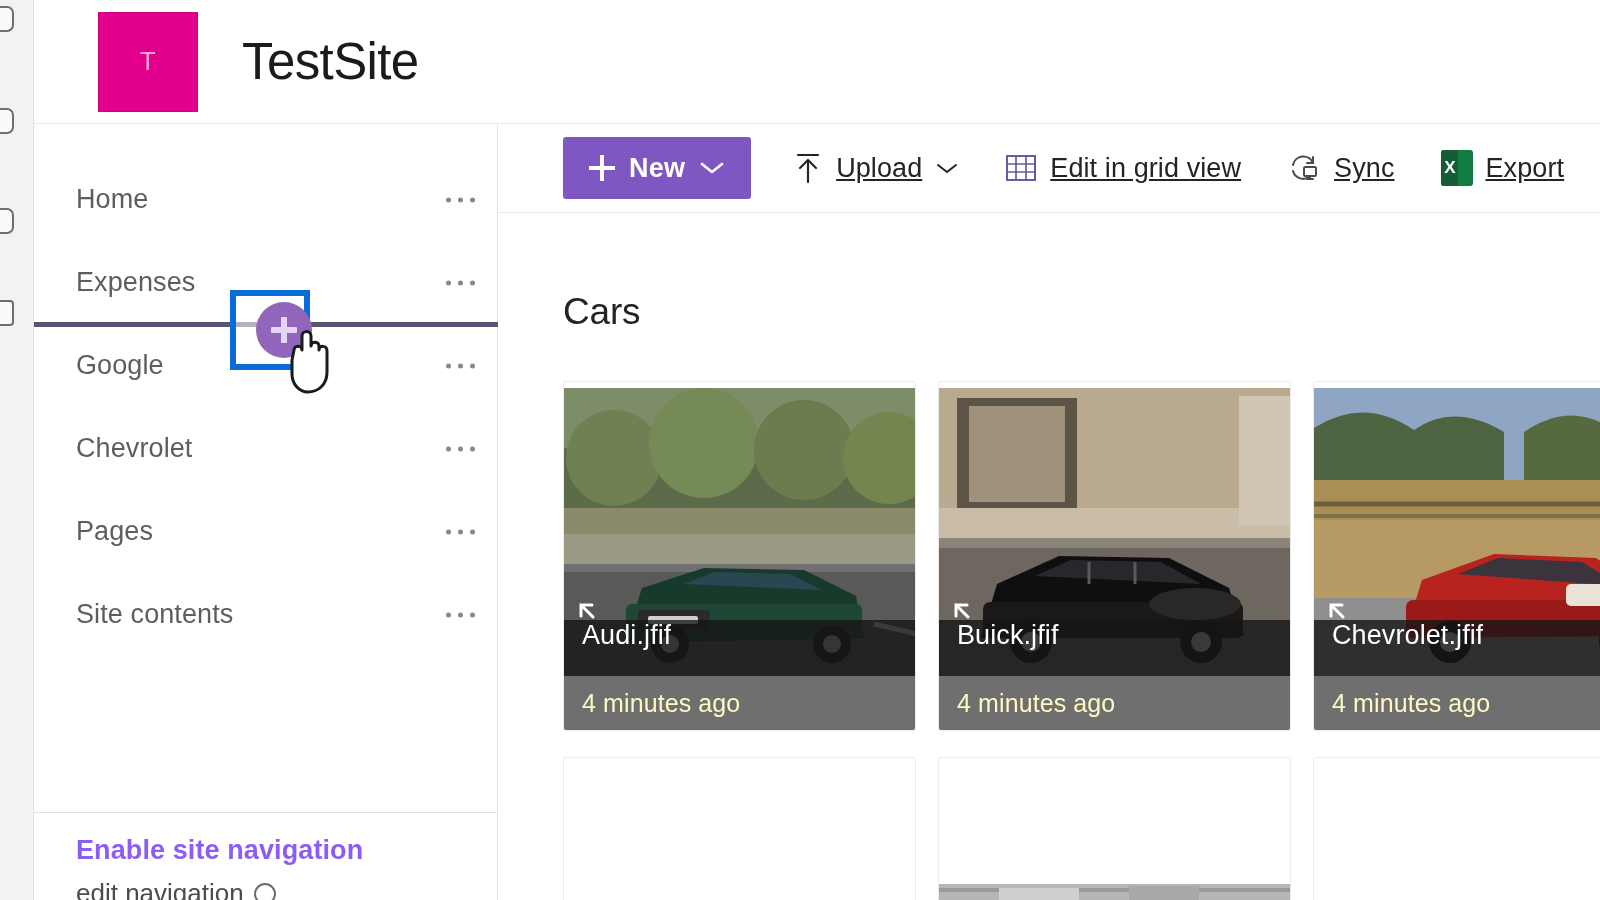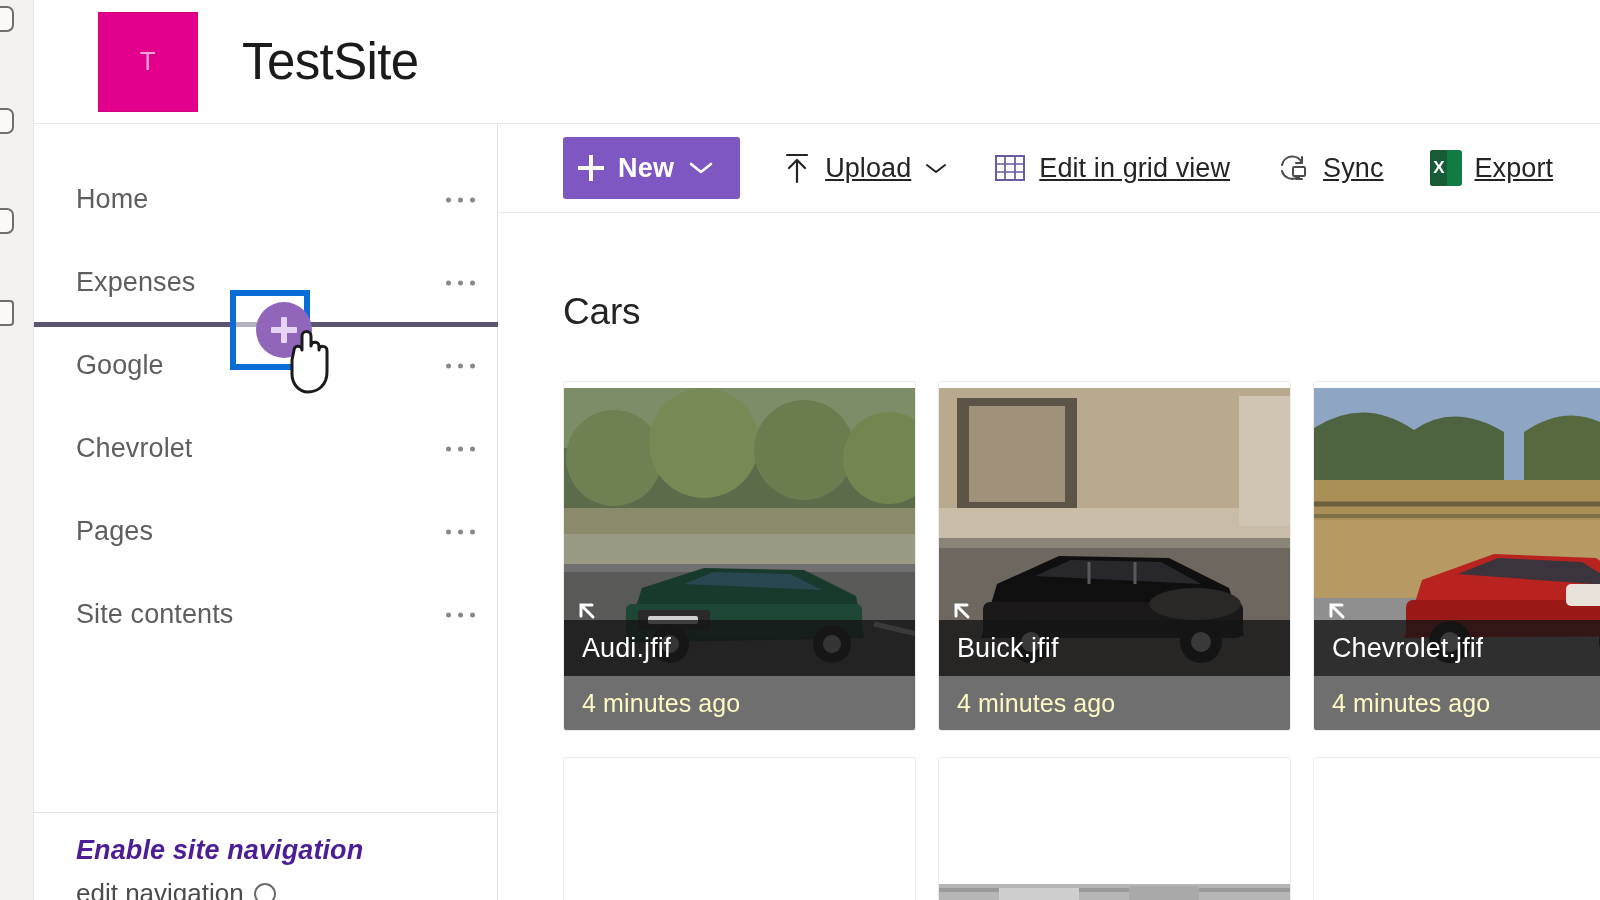--- a/index.html
+++ b/index.html
@@ -95,42 +95,42 @@
   .insert-plus::before { width: 26px; height: 6px; }
   .insert-plus::after  { width: 6px;  height: 26px; }
 
   .cursor-hand { position: absolute; left: 246px; top: 196px; z-index: 9; }
 
   
   .sidebar-footer {
     position: absolute; left: 0; bottom: 0; width: 464px; height: 88px;
     border-top: 1px solid #e4e2e0; padding: 22px 0 0 42px; overflow: hidden;
   }
-  .footer-title { font-size: 27px; color: #4c1d95; font-weight: 700; letter-spacing: .1px; font-style: italic; }
+  .footer-title { font-size: 27px; color: #8b5cf6; font-weight: 700; letter-spacing: .1px; }
   .footer-sub {
     margin-top: 12px; font-size: 26px; color: #4c4c4c; font-weight: 400;
     display: flex; align-items: center; gap: 10px; white-space: nowrap;
   }
   .footer-info-icon {
     width: 22px; height: 22px; border-radius: 50%; border: 2px solid #6b6b6b;
     display: inline-block; flex: 0 0 auto;
   }
 
   
   .command-bar {
     position: absolute; left: 499px; top: 124px; width: 1101px; height: 89px;
     background: #fff; border-bottom: 1px solid #ebe9e7;
     display: flex; align-items: center; padding-left: 64px; gap: 0;
     overflow: hidden;
   }
   .btn-new {
     height: 62px; background: #7e57c2; color: #fff;
     border: none; border-radius: 3px;
     display: flex; align-items: center; gap: 14px;
-    padding: 0 26px 0 15px; cursor: pointer;
+    padding: 0 26px 0 26px; cursor: pointer;
     font-family: "Liberation Sans", sans-serif;
   }
   .btn-new .plus { position: relative; width: 26px; height: 26px; flex: 0 0 auto; }
   .btn-new .plus::before, .btn-new .plus::after {
     content:""; position: absolute; background: #fff; left: 50%; top: 50%;
   }
   .btn-new .plus::before { width: 26px; height: 4px; transform: translate(-50%,-50%); }
   .btn-new .plus::after  { width: 4px; height: 26px; transform: translate(-50%,-50%); }
   .btn-new .lbl { font-size: 27px; font-weight: 700; letter-spacing: .2px; }
 
@@ -173,21 +173,21 @@
     width: 353px; height: 350px; background: #fff;
     border: 1px solid #eceaea; border-radius: 3px;
     position: relative; overflow: hidden; cursor: pointer;
   }
   .card-thumb { position: absolute; left: 0; bottom: 54px; width: 353px; height: 288px; overflow: hidden; }
   .card-thumb svg { display: block; width: 100%; height: 100%; }
 
   .card-name-bar {
     position: absolute; left: 0; bottom: 54px; width: 353px; height: 56px;
     background: rgba(20,20,20,0.78);
-    display: flex; align-items: center; padding-left: 18px;
+    display: flex; padding-left: 18px;
   }
   .card-name {
     color: #fff; font-size: 27px; font-weight: 400; letter-spacing: .1px;
     white-space: nowrap; overflow: hidden;
   }
   .card-type-glyph { position: absolute; left: 14px; bottom: 104px; }
   .card-meta-bar {
     position: absolute; left: 0; bottom: 0; width: 353px; height: 54px;
     background: #6f6f6f; display: flex; align-items: center; padding-left: 18px;
   }

